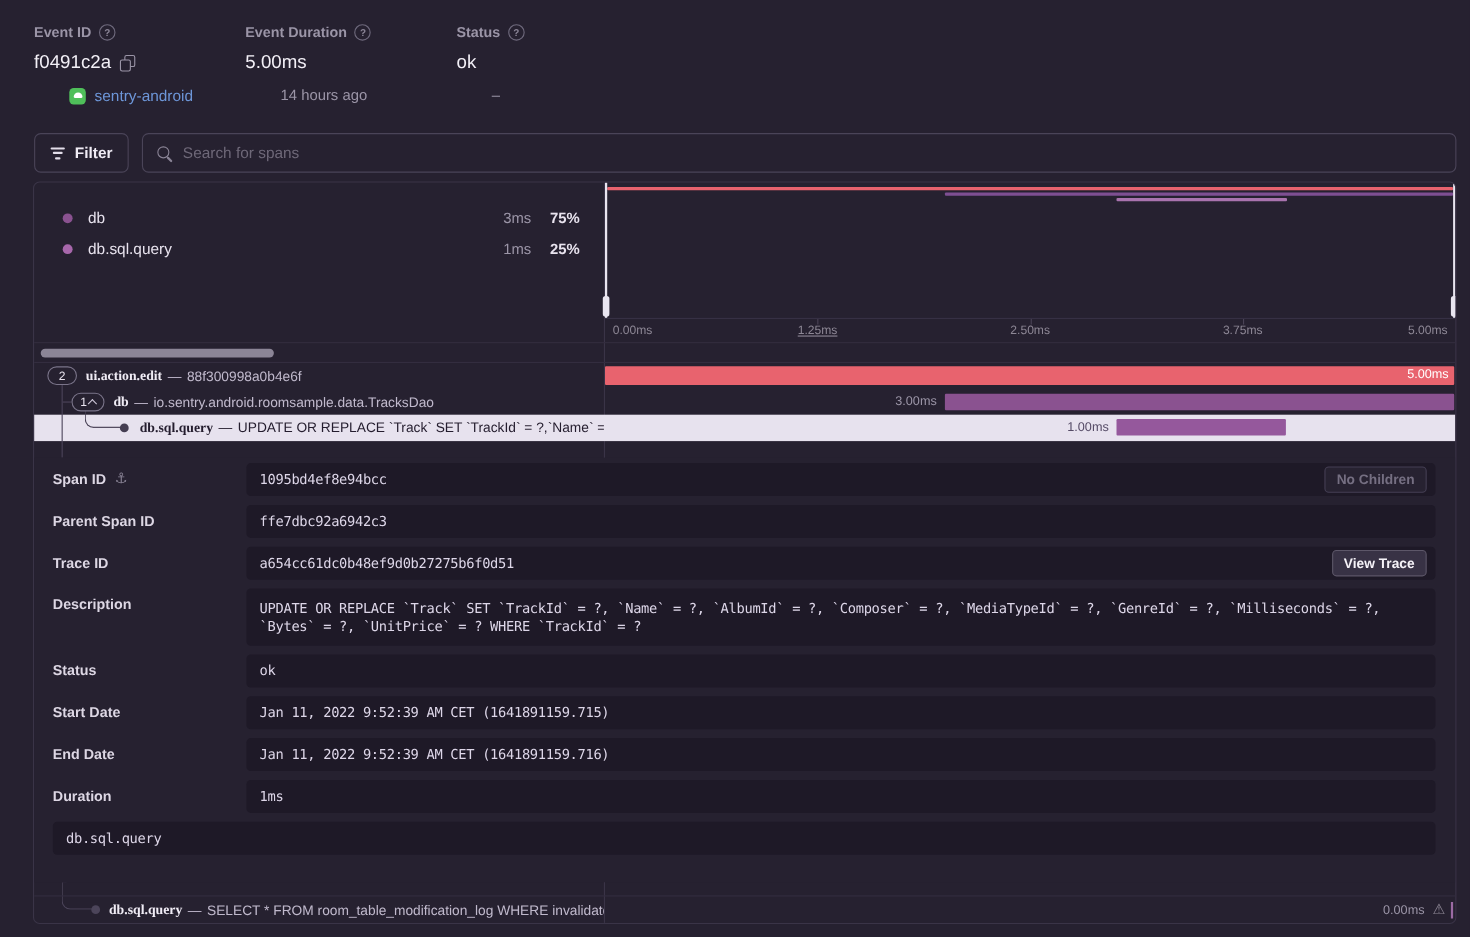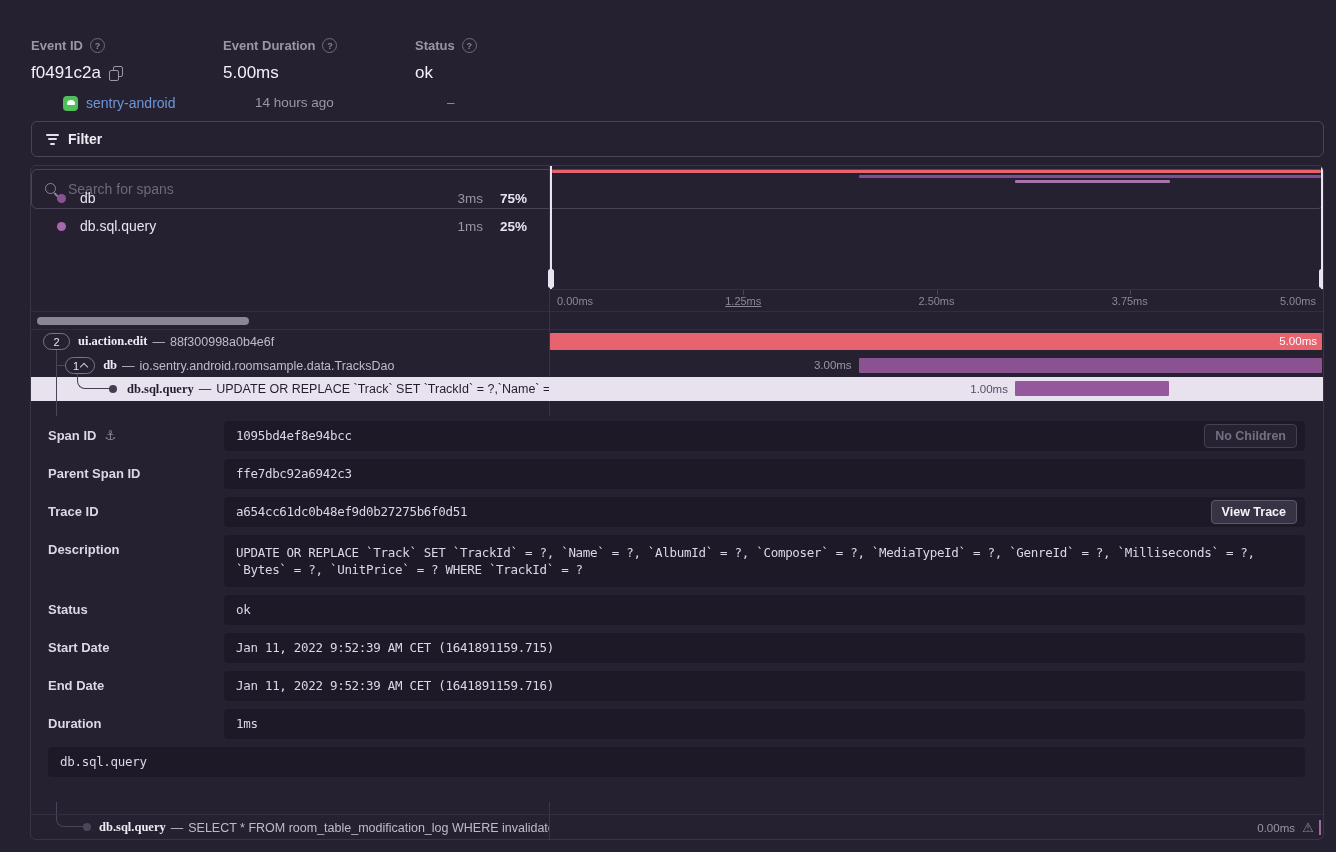--- a/index.html
+++ b/index.html
@@ -1,41 +1,41 @@
 <!DOCTYPE html>
 <html><head>
 <meta charset="utf-8">
 <style>
   * { margin:0; padding:0; box-sizing:border-box; }
   html,body { width:1336px; height:852px; }
   body { background:#262130; font-family:"Liberation Sans",sans-serif; color:#f0ecf5; overflow:hidden; }
   .page { position:relative; width:1336px; height:852px; }
 
   
-  .meta { position:absolute; left:31px; top:38px; display:flex; }
+  .meta { position:absolute; left:31px; top:22px; display:flex; }
   .meta-col { width:192px; }
   .meta-label-row { display:flex; align-items:center; gap:7px; margin-bottom:10px; }
   .meta-label { font-size:13px; font-weight:bold; color:#9b95a7; }
   .q-icon { width:15px; height:15px; border:1.5px solid #6f6a7d; border-radius:50%; color:#8a8496;
             font-size:9px; font-weight:bold; display:flex; align-items:center; justify-content:center; }
   .meta-value-row { display:flex; align-items:center; font-size:17px; color:#f3f0f7; margin-bottom:12px; }
   .copy-icon { position:relative; width:14px; height:15px; display:inline-block; margin-left:8px; }
   .copy-icon::before { content:""; position:absolute; right:0; top:0; width:8px; height:9px;
             border:1.5px solid #9b95a7; border-radius:2px; }
   .copy-icon::after { content:""; position:absolute; left:0; bottom:0; width:8px; height:9px;
             border:1.5px solid #9b95a7; border-radius:2px; background:#262130; }
   .meta-sub { font-size:13.5px; color:#9b95a7;margin-left:32px; }
   .project-row { display:flex; align-items:center; gap:8px; }
   .android-icon { width:15px; height:15px; border-radius:4px; background:#4fbf5a; position:relative; }
   .android-icon::after { content:""; position:absolute; left:3.5px; top:4.5px; width:8px; height:4.5px;
             background:#fff; border-radius:4px 4px 1px 1px; }
   .project-link { color:#6d96d8; font-size:14px; text-decoration:none; }
 
   
-  .toolbar { position:absolute; left:31px; top:121px; width:1293px; display:flex; gap:12px;flex-direction:column; }
+  .toolbar { position:absolute; left:31px; top:121px; width:1293px; display:flex; gap:12px; }
   .filter-btn { height:36px; padding:0 14px; display:flex; align-items:center; gap:9px;
             background:transparent; border:1px solid #4a4458; border-radius:6px; color:#f0ecf5;
             font-size:14px; font-weight:bold; font-family:inherit; cursor:pointer; }
   .filter-icon { display:flex; flex-direction:column; align-items:center; gap:2.5px; }
   .filter-icon i { display:block; height:2px; border-radius:1px; background:#e3deea; }
   .filter-icon i:nth-child(1){ width:13px; } .filter-icon i:nth-child(2){ width:9px; } .filter-icon i:nth-child(3){ width:5px; }
   .search-box { flex:1; height:36px; border:1px solid #4a4458; border-radius:6px; display:flex;
             align-items:center; padding:11px 12px; gap:9px; }
   .search-glyph { position:relative; width:15px; height:15px; }
   .search-glyph::before { content:""; position:absolute; left:1px; top:1px; width:9px; height:9px;

